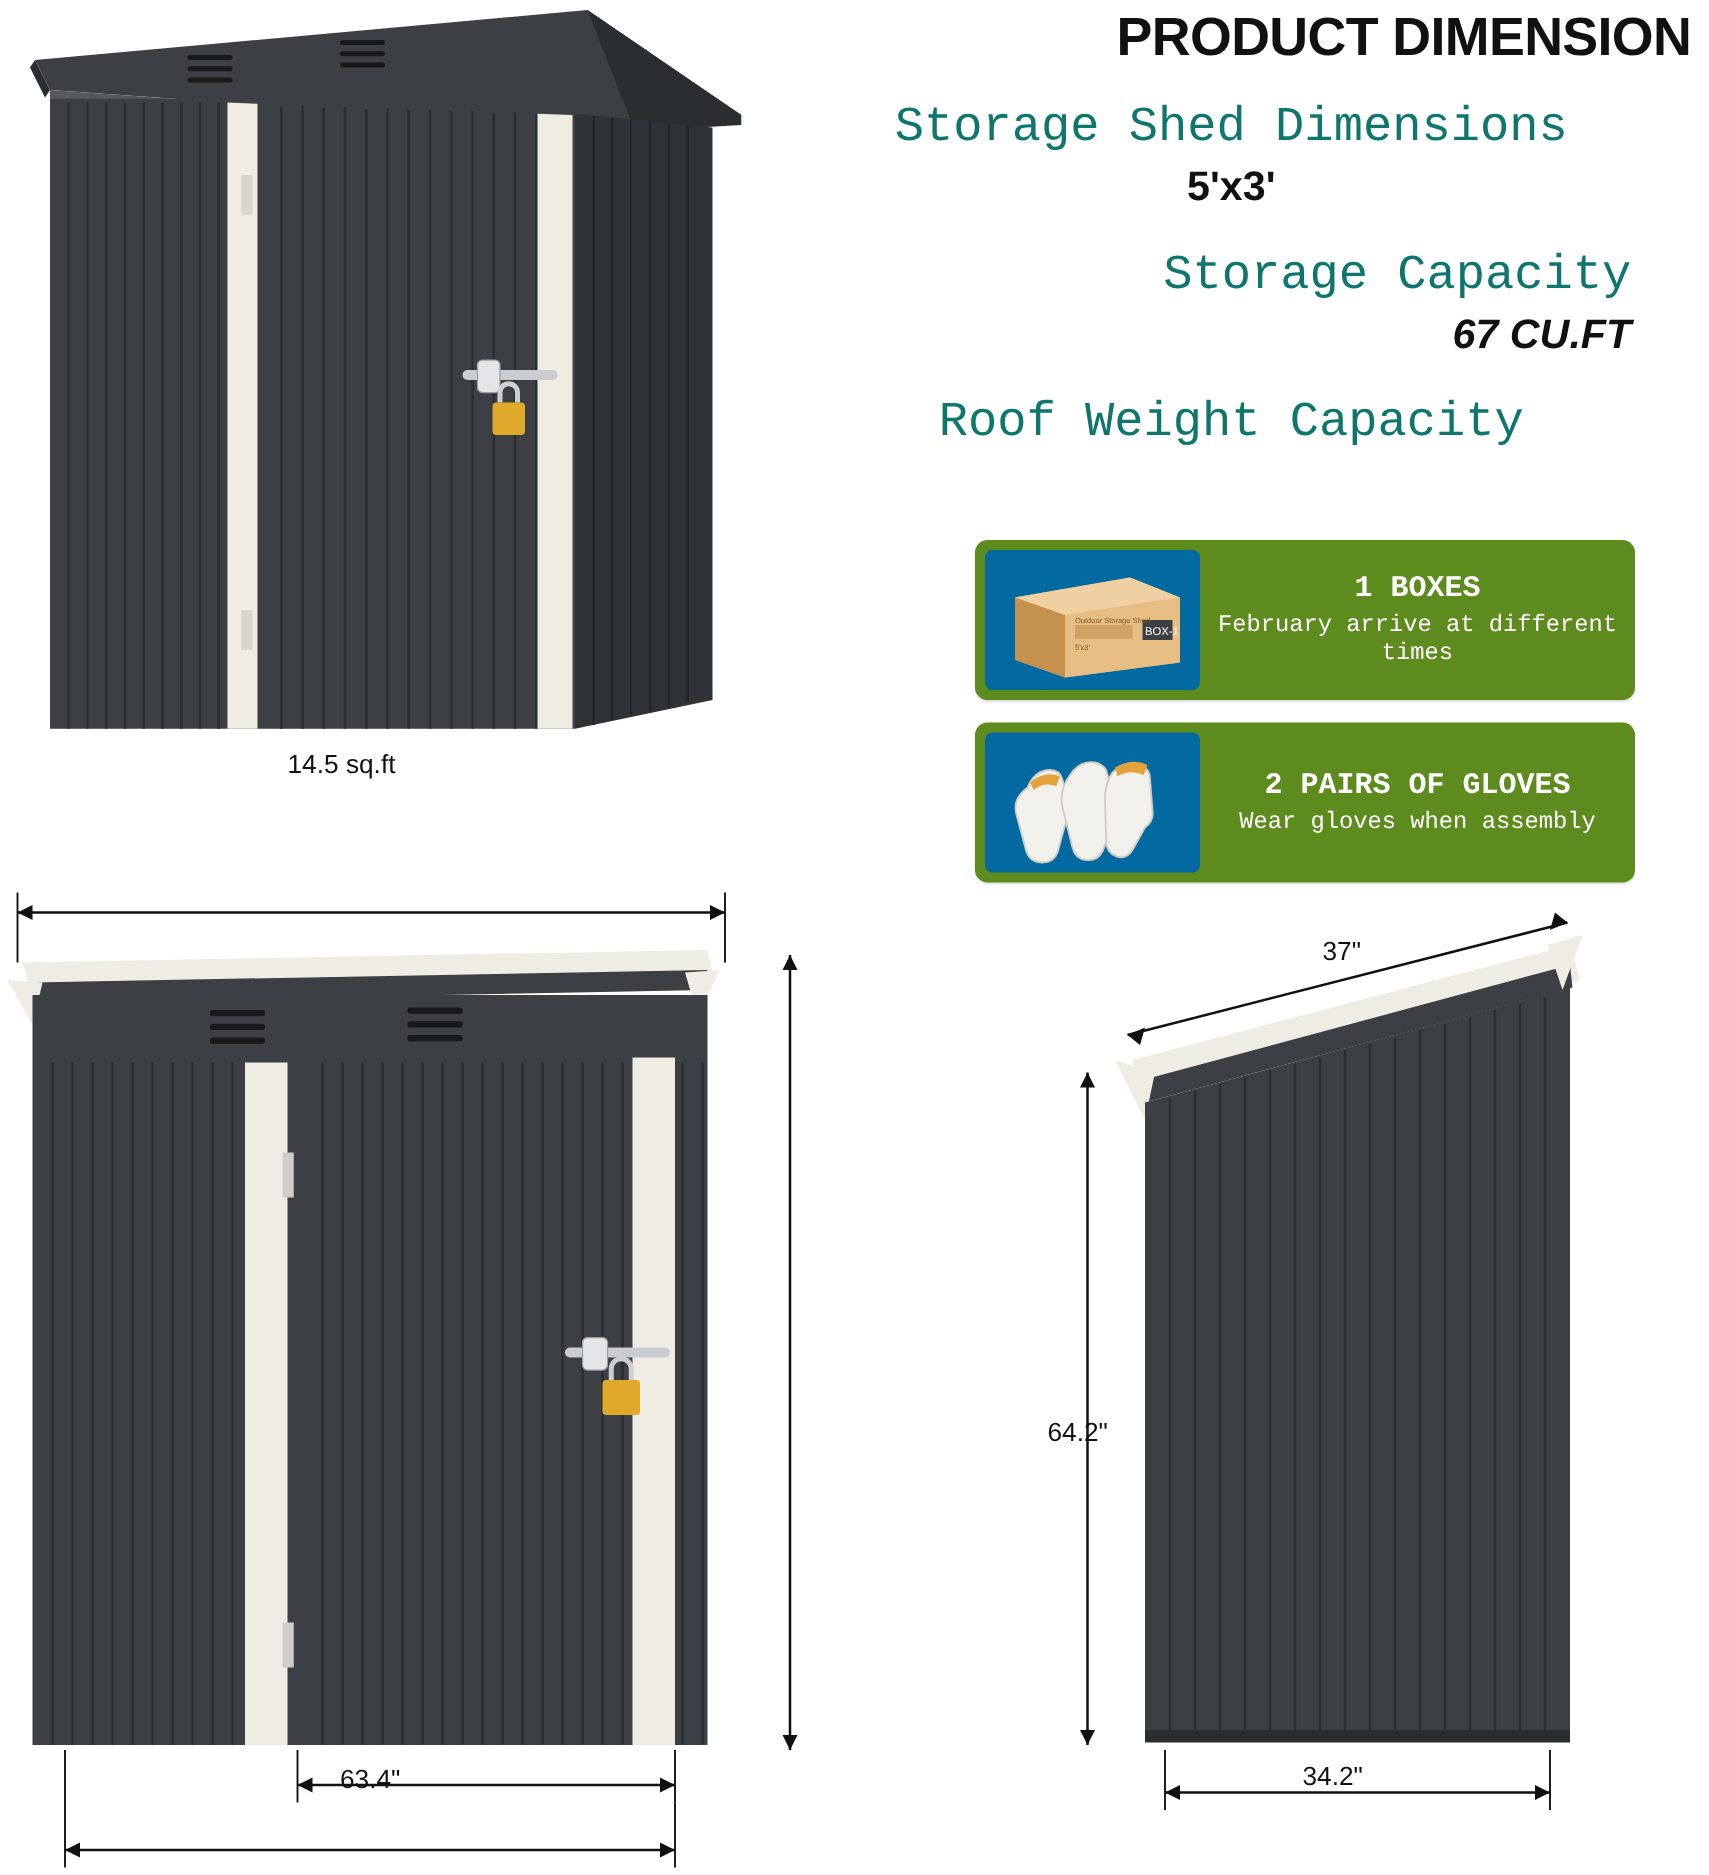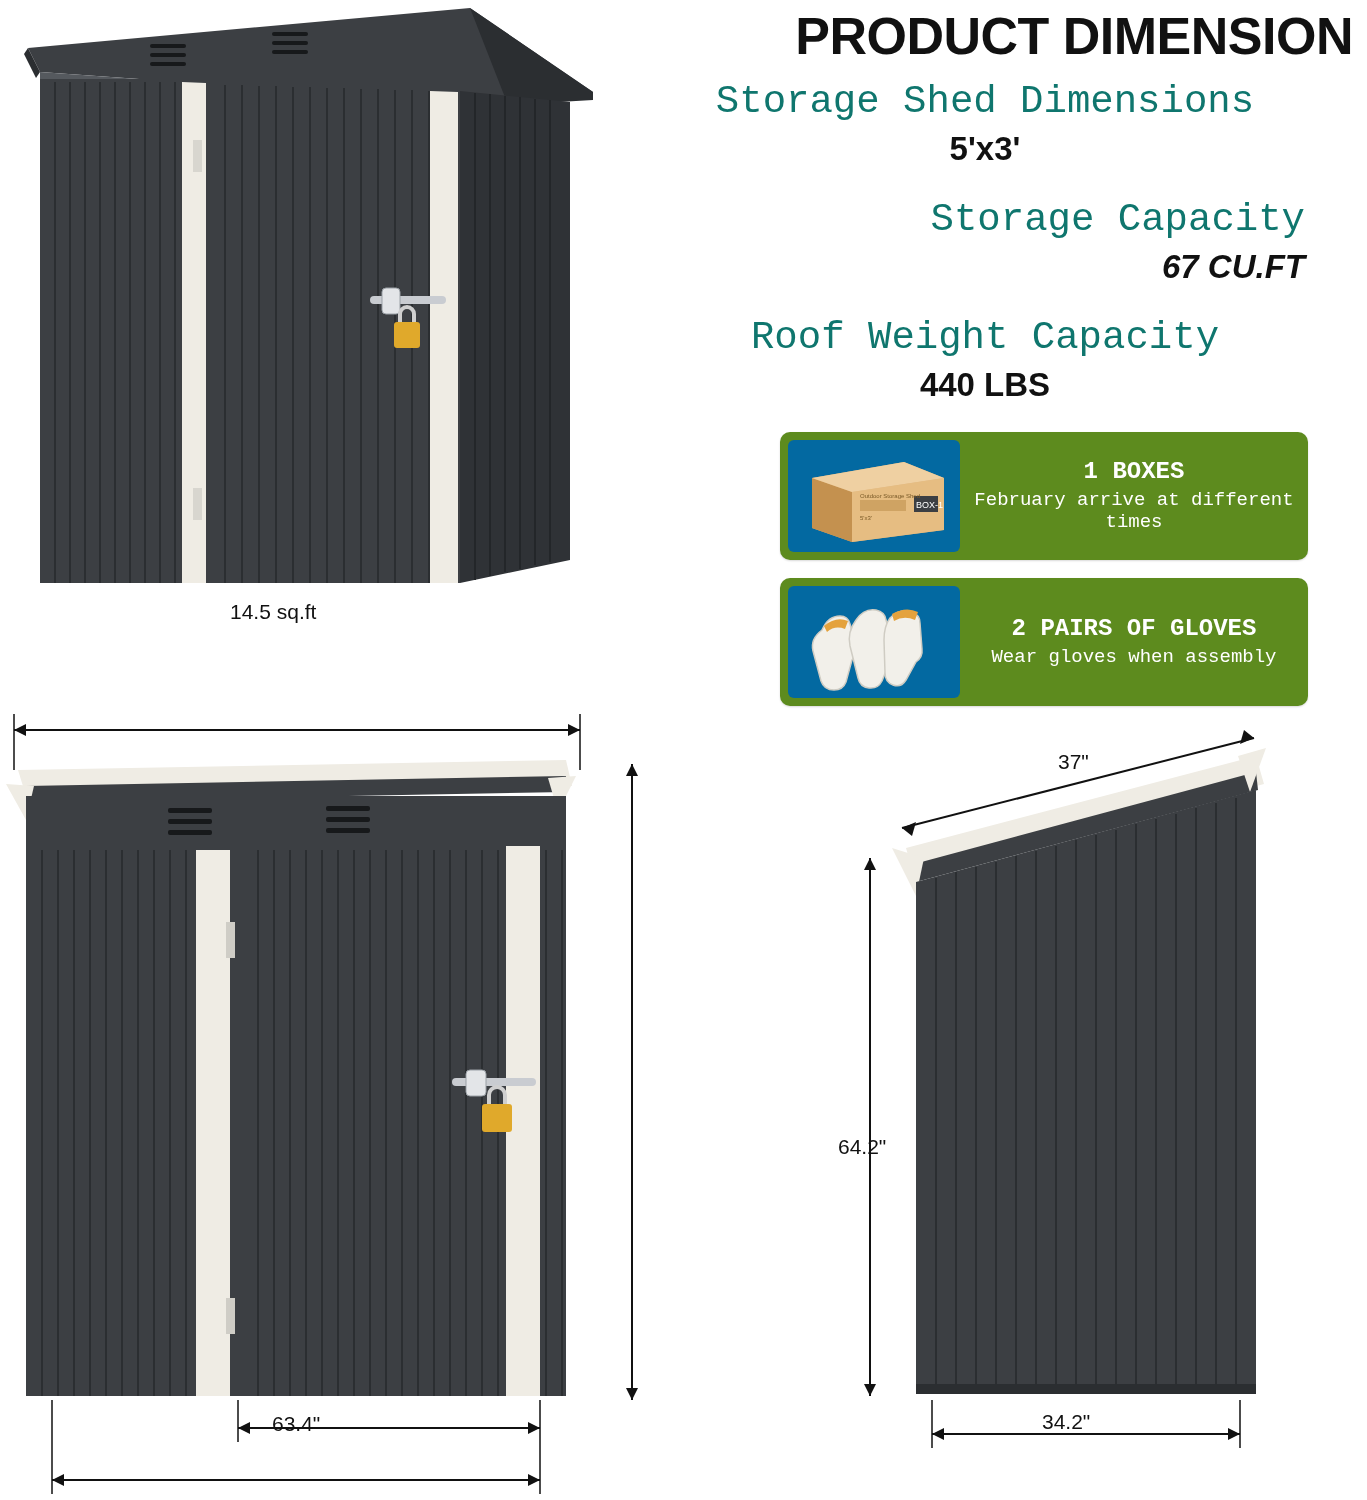--- a/index.html
+++ b/index.html
@@ -10,21 +10,21 @@
     color:#111111;
     position:relative;
     overflow:hidden;
   }
   .abs{position:absolute;}
 
   
   #info-panel{left:600px;top:0;width:767px;height:720px;}
   .title{
     position:absolute;right:14px;top:6px;
-    font-size:52px;font-weight:bold;letter-spacing:-0.5px;
+    font-size:43px;font-weight:bold;letter-spacing:-0.5px;
     color:#111;white-space:nowrap;
   }
   .spec-line{
     position:absolute;right:62px;text-align:center;
     white-space:nowrap;
   }
   .spec-label{font-size:39px;color:#0f766e;font-weight:400;font-family:Liberation Mono, monospace;}
   .spec-value{font-size:33px;color:#111;font-weight:bold;}
 
   
@@ -132,21 +132,20 @@
     <div class="spec-value" style="margin-top:6px;">5'x3'</div>
   </div>
 
   <div class="spec-line" style="top:198px;right:62px;width:640px;text-align:right;">
     <div class="spec-label">Storage Capacity</div>
     <div class="spec-value" style="margin-top:6px;font-style:italic;">67 CU.FT</div>
   </div>
 
   <div class="spec-line" style="top:316px;right:62px;width:640px;">
     <div class="spec-label">Roof Weight Capacity</div>
-    <div class="spec-value" style="margin-top:6px;">440 LBS</div>
   </div>
 
   <div class="card" style="top:432px;">
     <div class="thumb">
       <svg width="160" height="104" viewBox="0 0 160 104">
         <polygon points="18,34 110,18 150,34 150,86 58,98 18,84" fill="#d8a96a"></polygon>
         <polygon points="18,34 58,48 58,98 18,84" fill="#c4914f"></polygon>
         <polygon points="58,48 150,34 150,86 58,98" fill="#e6bd82"></polygon>
         <polygon points="18,34 110,18 150,34 58,48" fill="#efd0a2"></polygon>
         <rect x="66" y="56" width="46" height="11" fill="#cfa363"></rect>

